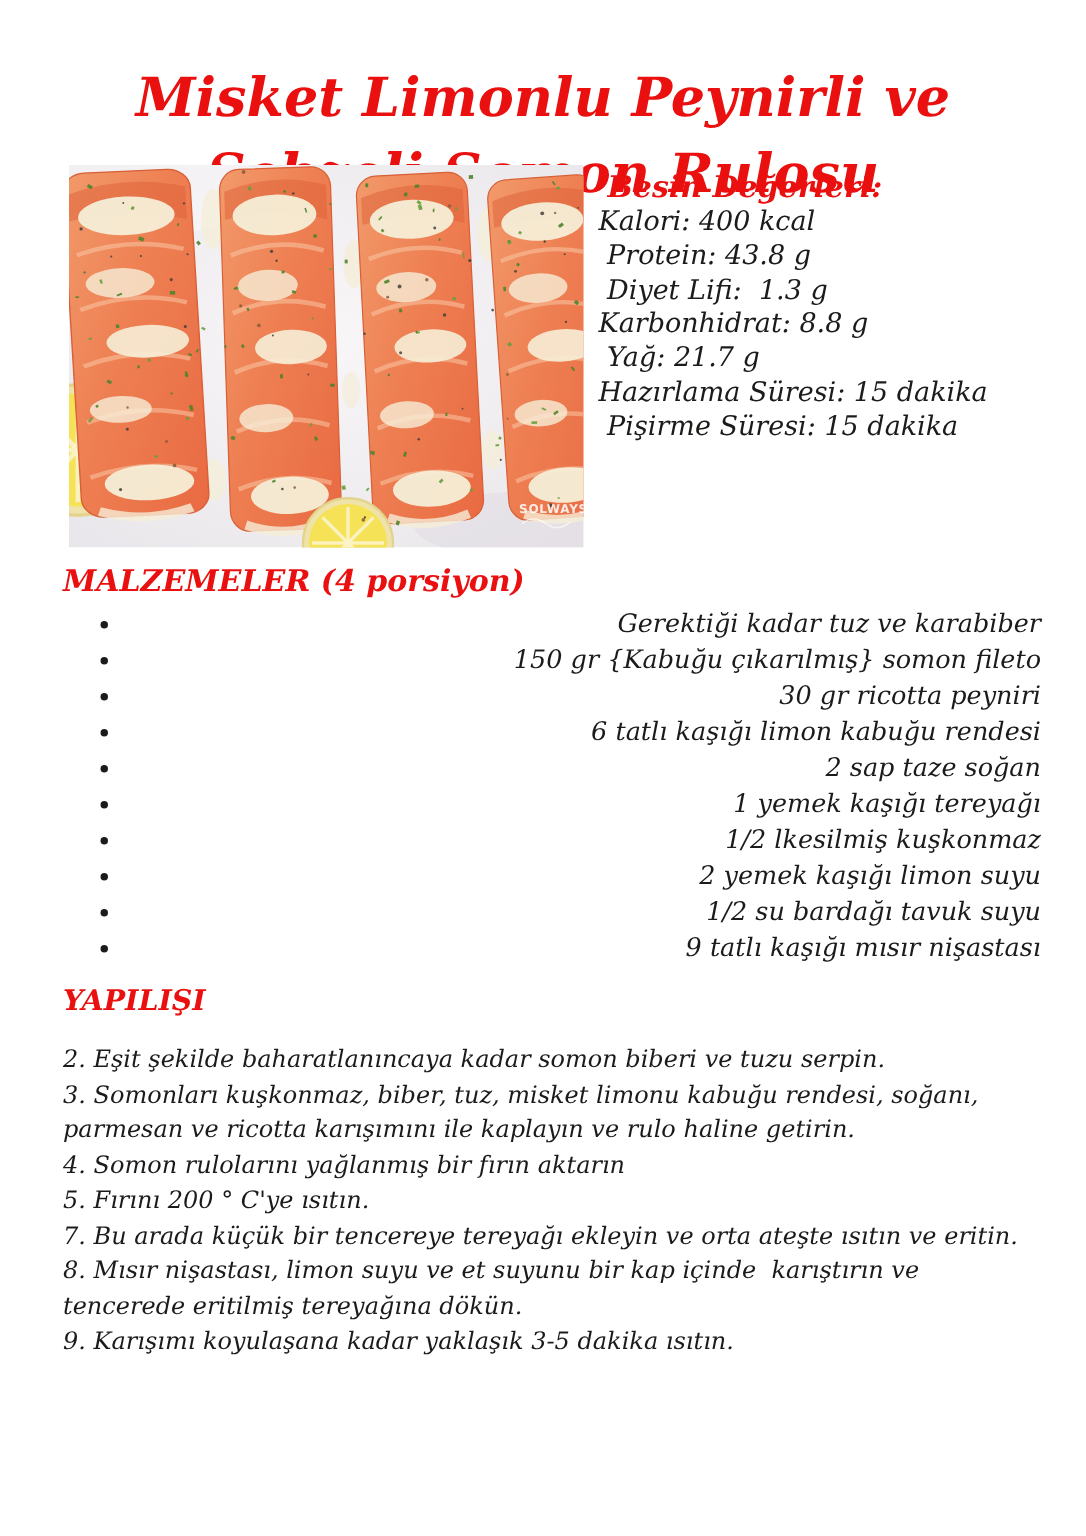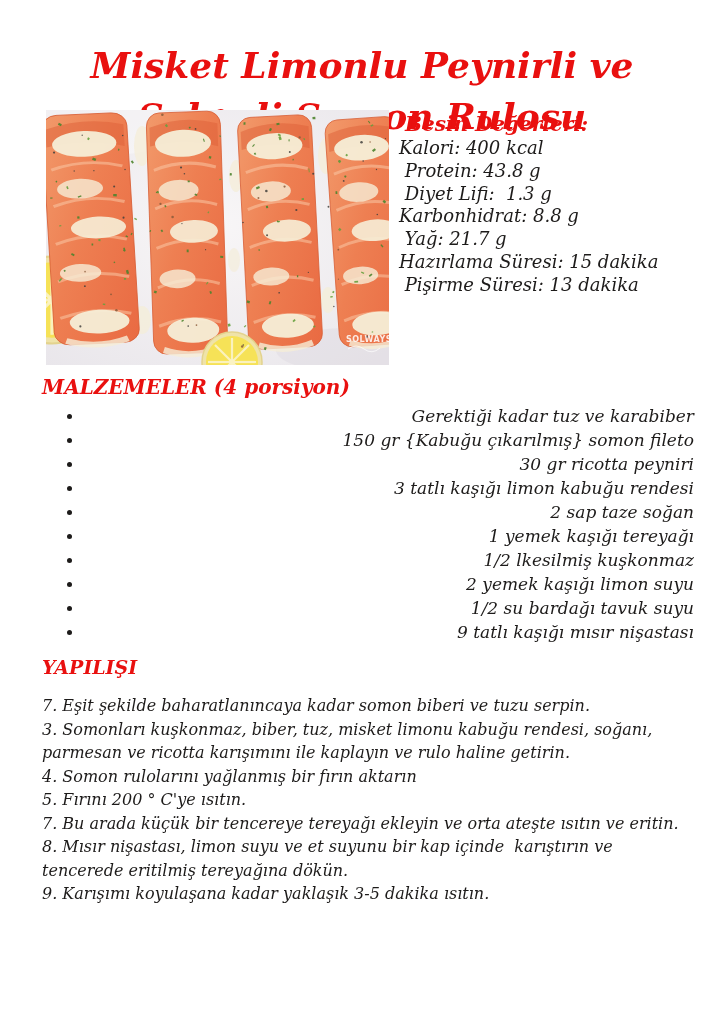--- a/index.html
+++ b/index.html
@@ -251,42 +251,42 @@
   </div>
 
   <div class="nutrition">
     <div class="red-h">Besin Değerleri:</div>
     <div class="nline">Kalori: 400 kcal</div>
     <div class="nline"> Protein: 43.8 g</div>
     <div class="nline"> Diyet Lifi:  1.3 g</div>
     <div class="nline">Karbonhidrat: 8.8 g</div>
     <div class="nline"> Yağ: 21.7 g</div>
     <div class="nline">Hazırlama Süresi: 15 dakika</div>
-    <div class="nline"> Pişirme Süresi: 13 dakika</div>
+    <div class="nline"> Pişirme Süresi: 15 dakika</div>
   </div>
 
   <div class="ingredients">
     <div class="red-h">MALZEMELER (4 porsiyon)</div>
     <ul>
       <li>Gerektiği kadar tuz ve karabiber</li>
       <li>150 gr {Kabuğu çıkarılmış} somon fileto</li>
       <li>30 gr ricotta peyniri</li>
-      <li>3 tatlı kaşığı limon kabuğu rendesi</li>
+      <li>6 tatlı kaşığı limon kabuğu rendesi</li>
       <li>2 sap taze soğan</li>
       <li>1 yemek kaşığı tereyağı</li>
       <li>1/2 lkesilmiş kuşkonmaz</li>
       <li>2 yemek kaşığı limon suyu</li>
       <li>1/2 su bardağı tavuk suyu</li>
       <li>9 tatlı kaşığı mısır nişastası</li>
     </ul>
   </div>
 
   <div class="directions">
     <div class="red-h">YAPILIŞI</div>
-    <div class="step">7. Eşit şekilde baharatlanıncaya kadar somon biberi ve tuzu serpin.</div>
+    <div class="step">2. Eşit şekilde baharatlanıncaya kadar somon biberi ve tuzu serpin.</div>
     <div class="step">3. Somonları kuşkonmaz, biber, tuz, misket limonu kabuğu rendesi, soğanı, parmesan ve ricotta karışımını ile kaplayın ve rulo haline getirin.</div>
     <div class="step">4. Somon rulolarını yağlanmış bir fırın aktarın</div>
     <div class="step">5. Fırını 200 ° C'ye ısıtın.</div>
     <div class="step">7. Bu arada küçük bir tencereye tereyağı ekleyin ve orta ateşte ısıtın ve eritin.</div>
     <div class="step">8. Mısır nişastası, limon suyu ve et suyunu bir kap içinde  karıştırın ve tencerede eritilmiş tereyağına dökün.</div>
     <div class="step">9. Karışımı koyulaşana kadar yaklaşık 3-5 dakika ısıtın.</div>
   </div>
 
 </div>
 

